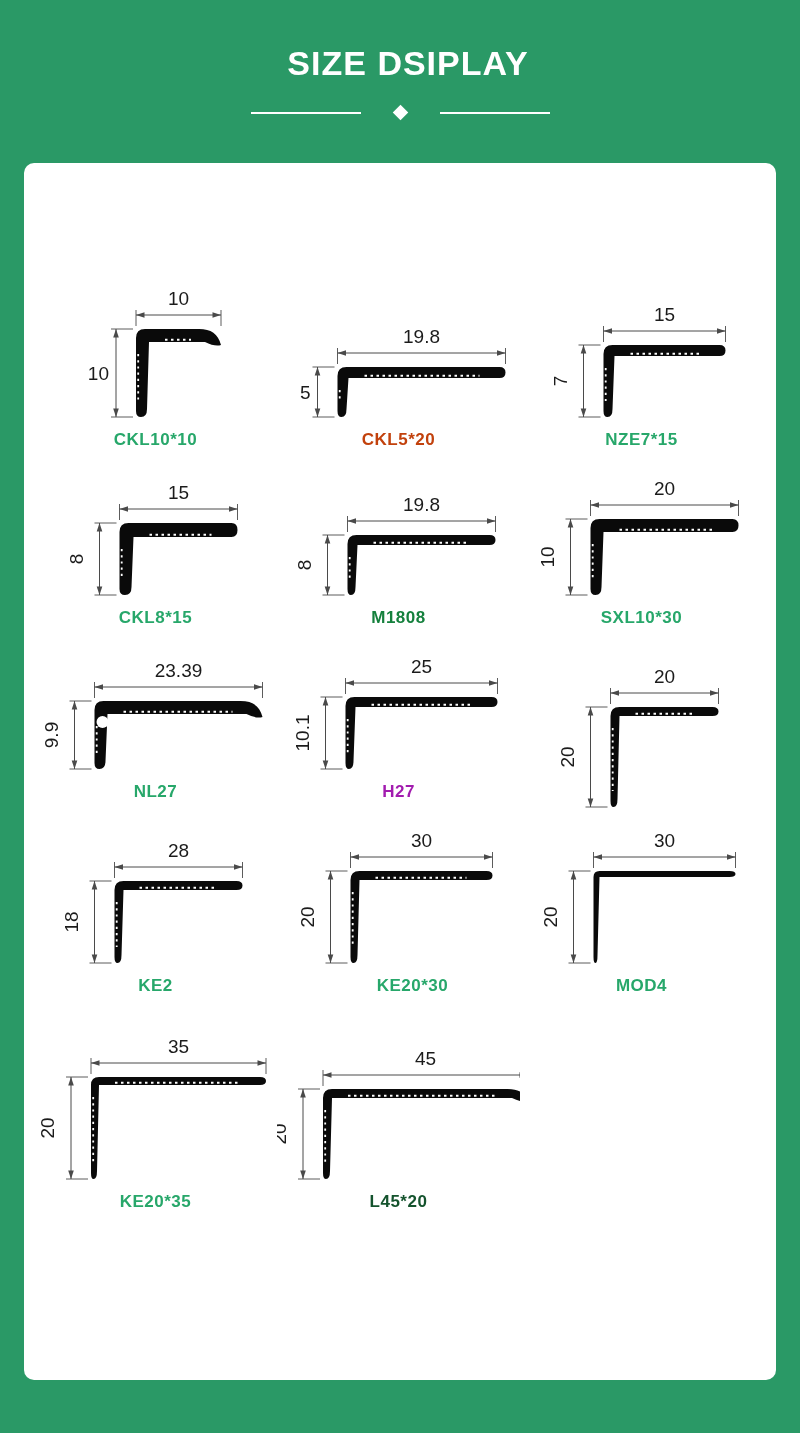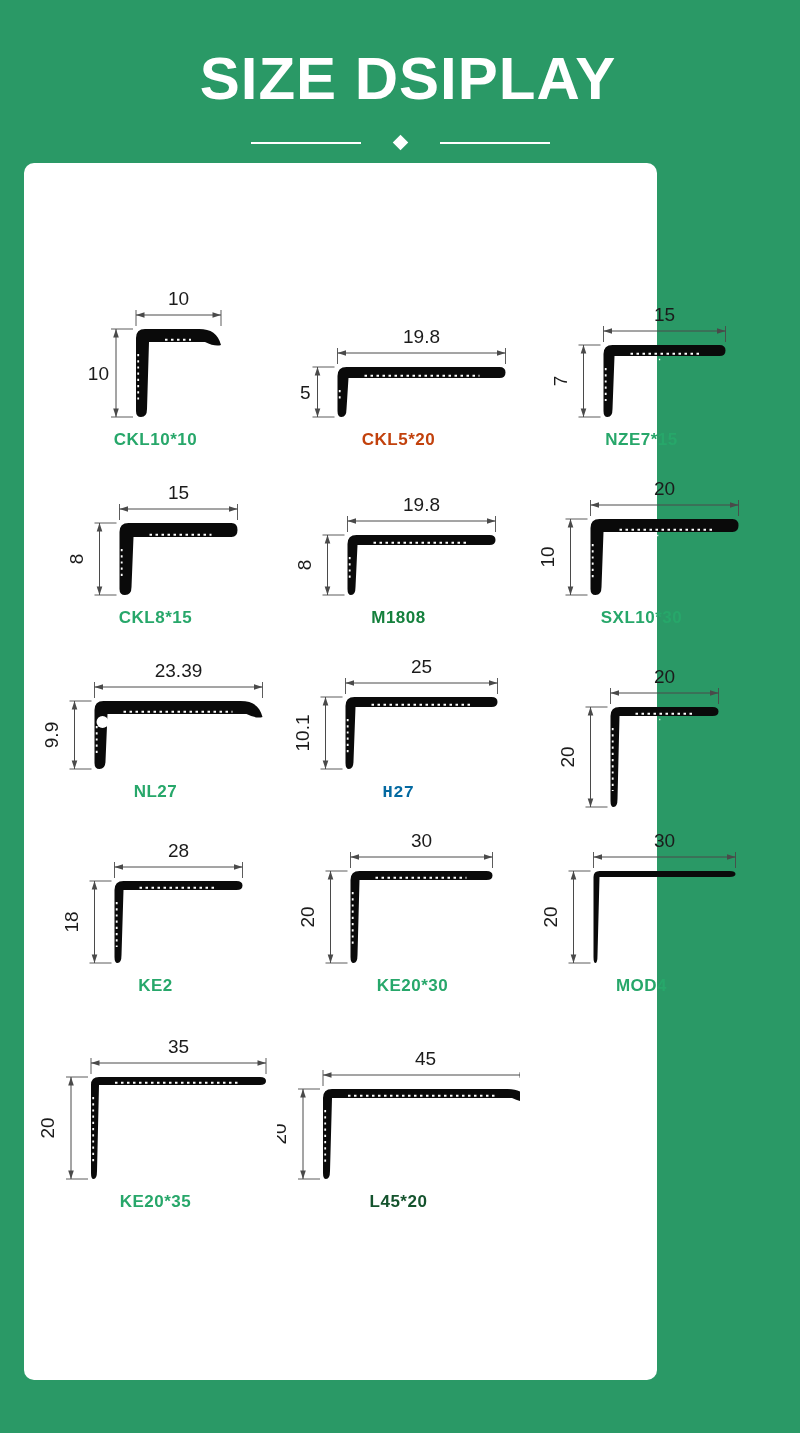--- a/index.html
+++ b/index.html
@@ -3,29 +3,29 @@
 <meta charset="utf-8">
 <style>
   html,body{margin:0;padding:0;}
   body{
     width:800px;height:1433px;position:relative;overflow:hidden;
     background:#2a9966;
     font-family:"Liberation Sans", sans-serif;
   }
   .header{position:absolute;top:0;left:0;width:800px;text-align:center;}
   .title{
-    margin-top:44px;color:#ffffff;font-size:60px;font-weight:bold;
+    margin-top:44px;color:#ffffff;font-size:34px;font-weight:bold;
     letter-spacing:1px;
     padding-left:16px;
   }
   .deco{margin-top:24px;display:flex;justify-content:center;align-items:center;gap:34px;}
   .deco-line{width:110px;height:2px;background:#ffffff;}
   .deco-diamond{width:11px;height:11px;background:#ffffff;transform:rotate(45deg);}
   .card{
-    position:absolute;left:24px;top:163px;width:633px;height:1217px;
+    position:absolute;left:24px;top:163px;width:752px;height:1217px;
     background:#ffffff;border-radius:10px;box-sizing:border-box;
     padding:120px 10px 12px 10px;
   }
   .prow{display:flex;align-items:flex-end;justify-content:flex-start;margin-bottom:14px;}
   .prow.last-gap{margin-bottom:26px;}
   .pcell{width:243px;display:flex;flex-direction:column;align-items:center;}
   .plabel{
     height:38px;display:flex;align-items:center;justify-content:center;
     font-size:17px;font-weight:bold;letter-spacing:0.5px;
   }
@@ -210,21 +210,21 @@
             <polygon points="68.5,32 77,29.2 77,34.8" fill="#4a4a4a"></polygon>
             <polygon points="220.5,32 212,29.2 212,34.8" fill="#4a4a4a"></polygon>
             <text x="144.5" y="22" text-anchor="middle" font-size="19" fill="#1b1b1b">25</text>
             <line x1="43.5" y1="46" x2="65.5" y2="46" stroke="#4a4a4a" stroke-width="0.9"></line>
             <line x1="43.5" y1="118" x2="65.5" y2="118" stroke="#4a4a4a" stroke-width="0.9"></line>
             <line x1="48.5" y1="46" x2="48.5" y2="118" stroke="#4a4a4a" stroke-width="1"></line>
             <polygon points="48.5,46 45.7,54.5 51.3,54.5" fill="#4a4a4a"></polygon>
             <polygon points="48.5,118 45.7,109.5 51.3,109.5" fill="#4a4a4a"></polygon>
             <text font-size="19" fill="#1b1b1b" x="31.5" y="82" text-anchor="middle" transform="rotate(-90 31.5 82)">10.1</text>
           </svg>
-          <div class="plabel" style="color: #0369a1; font-family: Liberation Mono, monospace;">H27</div>
+          <div class="plabel" style="color: #a21caf;">H27</div>
         </div>
         <div class="pcell">
           <svg width="243" height="150" viewBox="0 0 243 150">
             <path d="M 90.5 140 L 90.5 55 Q 90.5 46 99.5 46 L 192.5 46 Q 198.5 46 198.5 50.5 Q 198.5 55 192.5 55 L 99.5 55 L 97.5 138 Q 97.5 146 93.5 146 Q 90.5 146 90.5 140 Z" fill="#0a0a0a"></path>
             <line x1="115.5" y1="52.8" x2="172.5" y2="52.8" stroke="#ffffff" stroke-width="2" stroke-dasharray="2.5 3.5"></line>
             <line x1="102.5" y1="58.5" x2="140.3" y2="58.5" stroke="#ffffff" stroke-width="1.6" stroke-dasharray="1.6 3"></line>
             <line x1="92.7" y1="67" x2="92.7" y2="130" stroke="#ffffff" stroke-width="1.8" stroke-dasharray="2.2 4"></line>
             <line x1="90.5" y1="27" x2="90.5" y2="43" stroke="#4a4a4a" stroke-width="0.9"></line>
             <line x1="198.5" y1="27" x2="198.5" y2="43" stroke="#4a4a4a" stroke-width="0.9"></line>
             <line x1="90.5" y1="32" x2="198.5" y2="32" stroke="#4a4a4a" stroke-width="1"></line>

